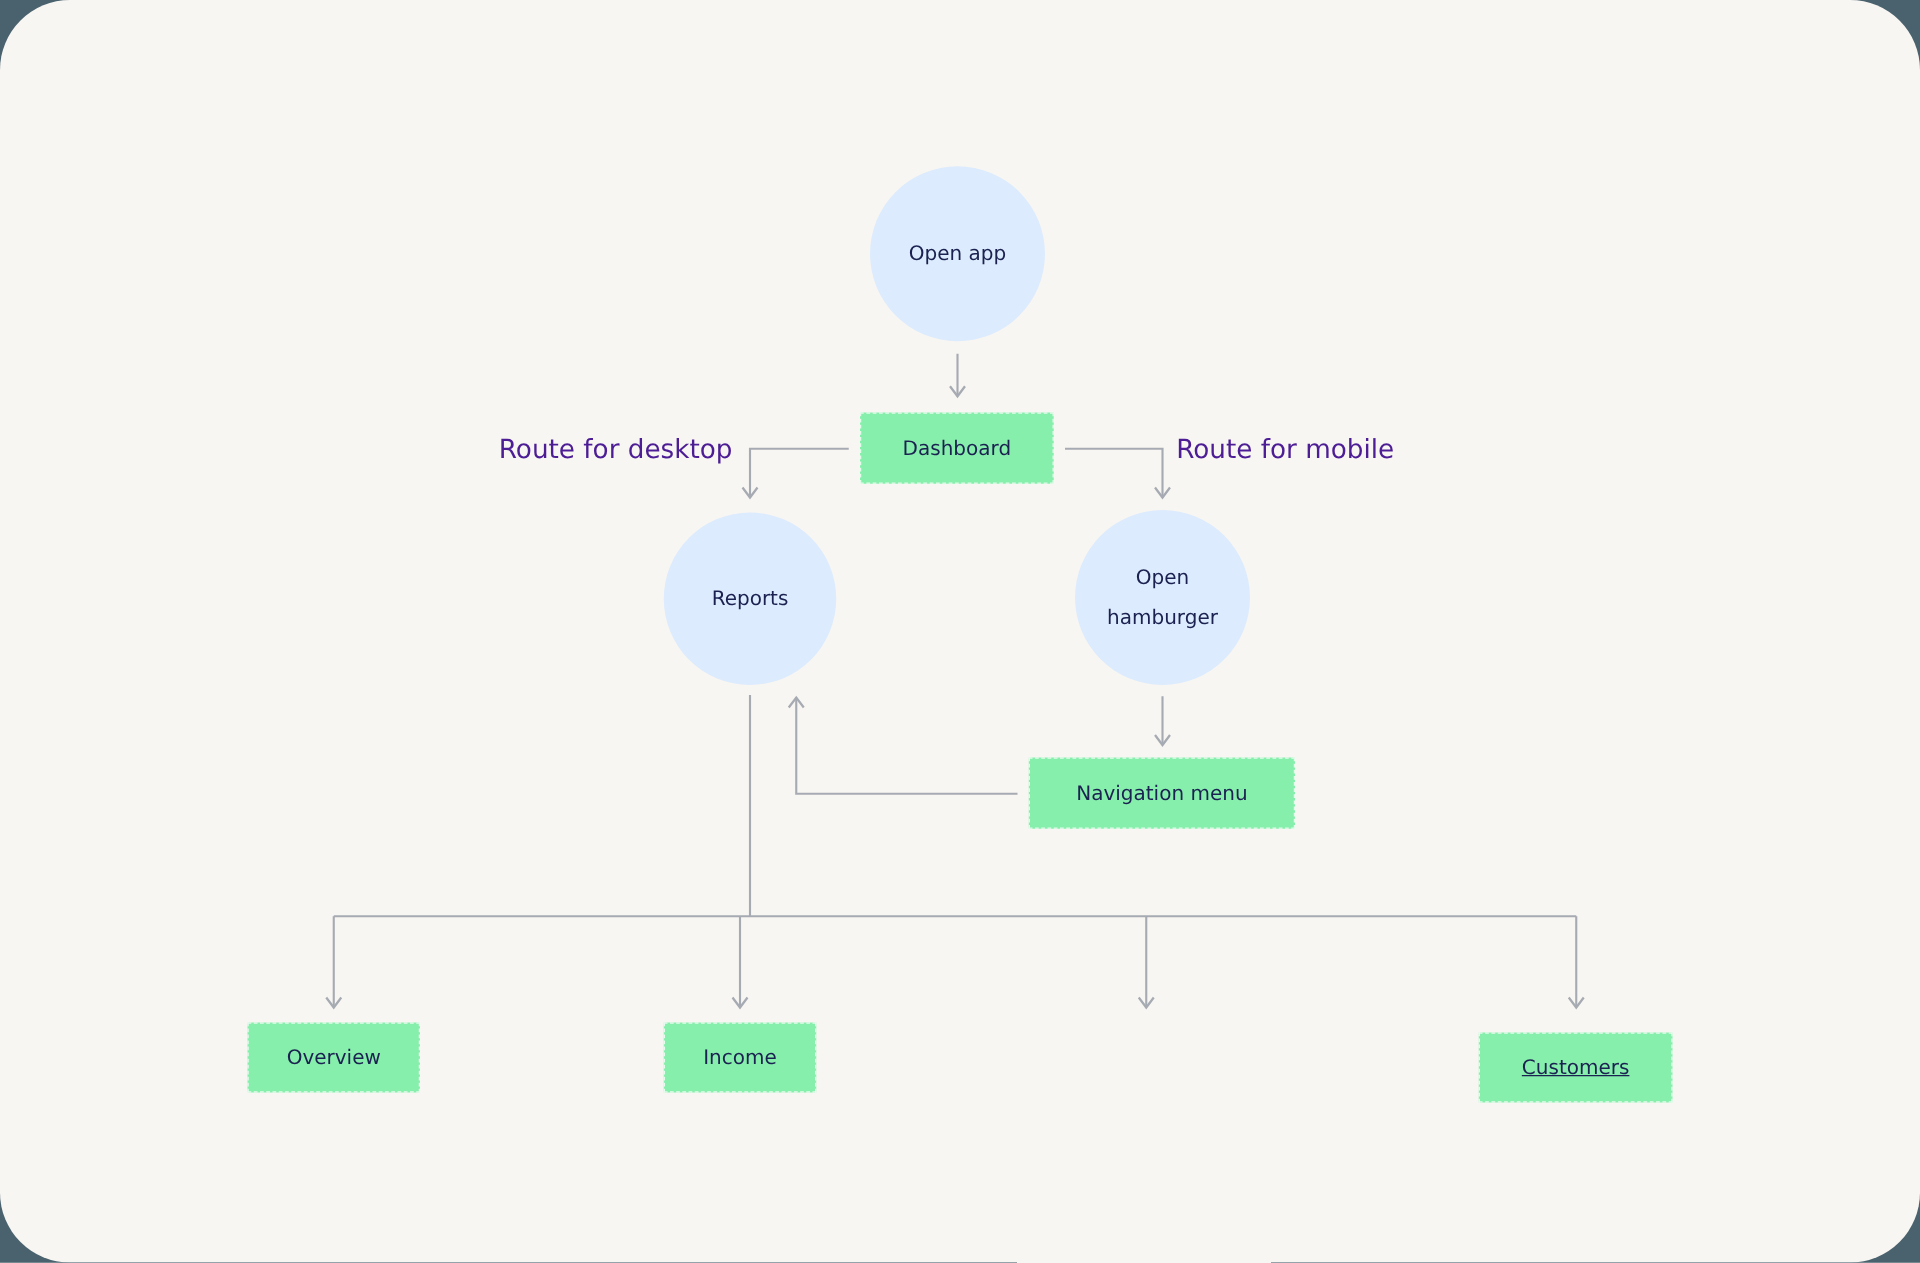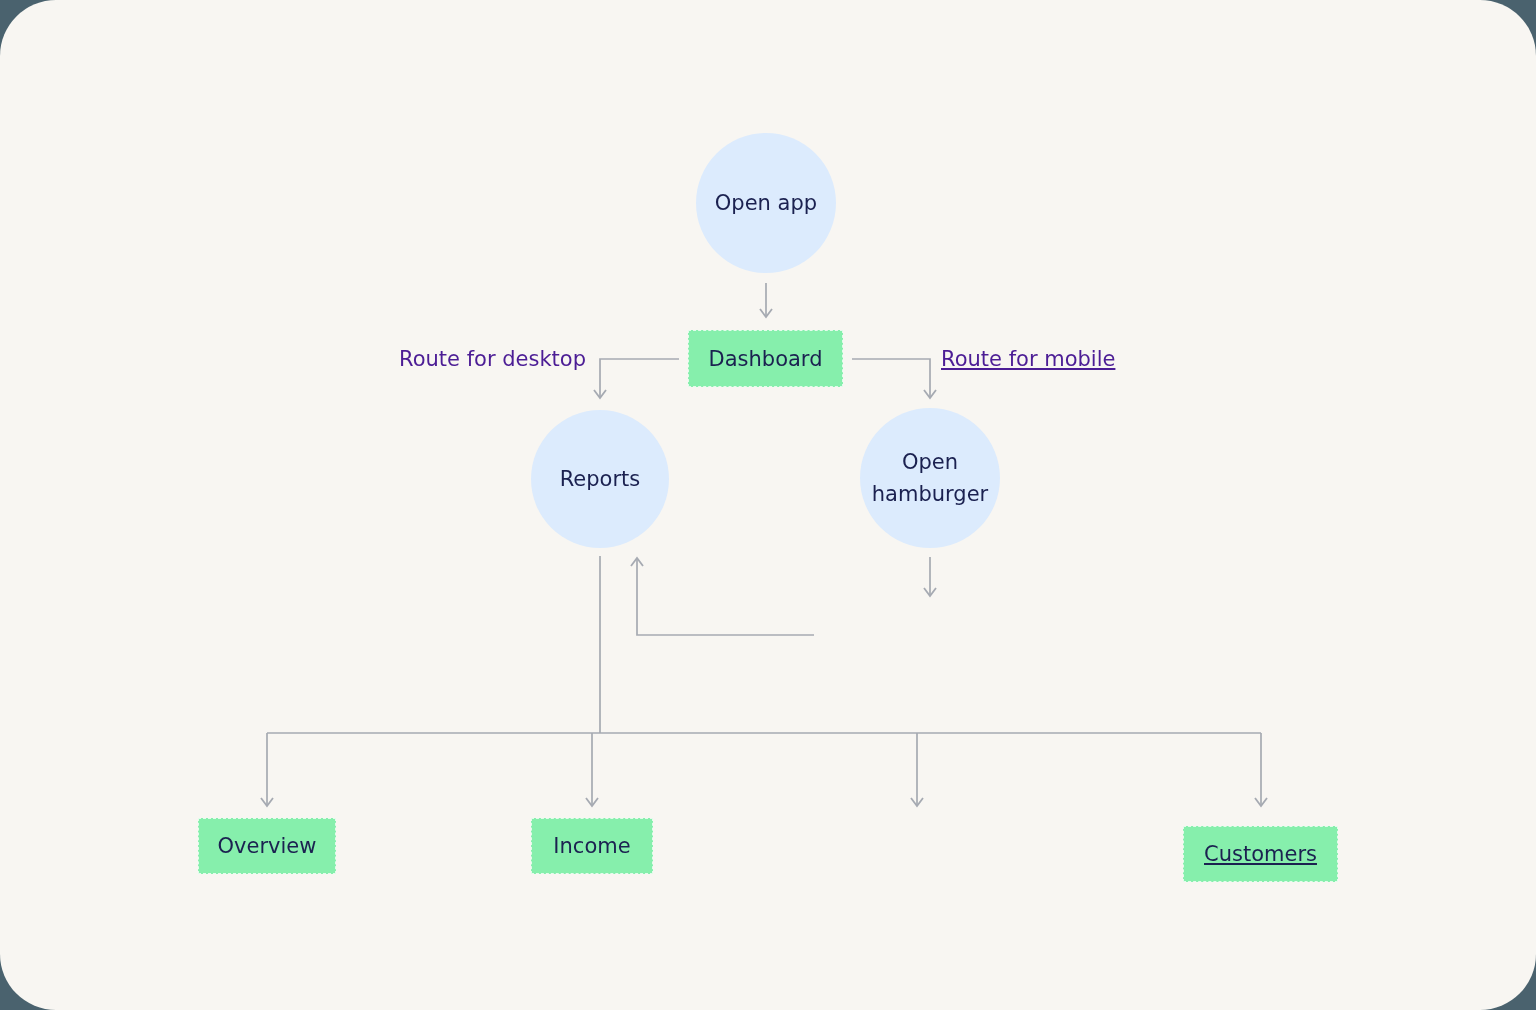--- a/index.html
+++ b/index.html
@@ -26,21 +26,21 @@
     height: 1010px;
     pointer-events: none;
   }
   .node {
     position: absolute;
     display: flex;
     align-items: center;
     justify-content: center;
     text-align: center;
     color: #1b2150;
-    font-size: 21px;
+    font-size: 16px;
     line-height: 32px;
     box-sizing: border-box;
   }
   .node--circle {
     border-radius: 50%;
     background: #dcebfd;
     padding: 0 6px;
   }
   .node--rect {
     background: #86efac;
@@ -82,26 +82,27 @@
       <polyline points="1261,733 1261,806" marker-end="url(#arrow)"></polyline>
     </g>
   </svg>
 
   <div class="node node--circle" style="left:696px; top:133px; width:140px; height:140px;">Open app</div>
 
   <div class="node node--rect" style="left:688px; top:330px; width:155px; height:57px;">Dashboard</div>
 
   <div class="edge-label edge-label--desktop" style="left:396px; top:345px; width:190px;">Route for desktop</div>
 
-  <div class="edge-label edge-label--mobile" style="left:941px; top:345px; width:220px;text-decoration:underline;">Route for mobile</div>
+  <div class="edge-label edge-label--mobile" style="left:941px; top:345px; width:220px;">Route for mobile</div>
 
   <div class="node node--circle" style="left:531px; top:410px; width:138px; height:138px;">Reports</div>
 
   <div class="node node--circle" style="left:860px; top:408px; width:140px; height:140px;">Open hamburger</div>
 
+  <div class="node node--rect" style="left:823px; top:606px; width:213px; height:57px;">Navigation menu</div>
 
   <div class="node node--rect" style="left:198px; top:818px; width:138px; height:56px;">Overview</div>
 
   <div class="node node--rect" style="left:531px; top:818px; width:122px; height:56px;">Income</div>
 
 
   <div class="node node--rect" style="left:1183px; top:826px; width:155px; height:56px;text-decoration:underline;">Customers</div>
 
 </div>
 

